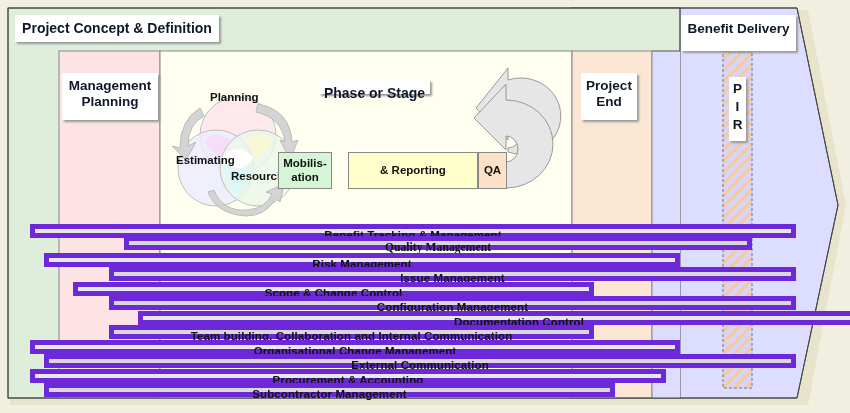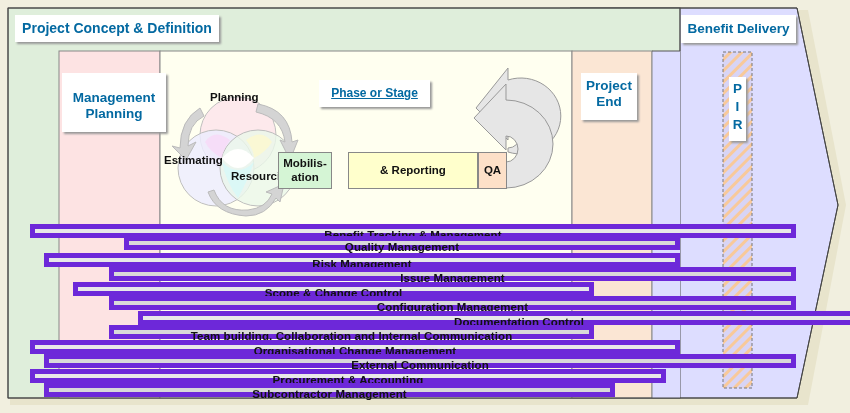--- a/index.html
+++ b/index.html
@@ -1,18 +1,18 @@
 <!DOCTYPE html>
 <html><head>
 <meta charset="utf-8">
 <style>
   html, body { margin:0; padding:0; }
   body { width:850px; height:413px; background:#f1efdf; position:relative; overflow:hidden; font-family:"Liberation Sans", sans-serif; }
   .abs { position:absolute; box-sizing:border-box; }
-  .label-box { position:absolute; background:#fff; font-weight:bold; color:#0369a1; text-align:center; box-shadow:2px 2px 2px #999; line-height:1.15; }
+  .label-box { position:absolute; background:#fff; font-weight:bold; color:#0f172a; text-align:center; box-shadow:2px 2px 2px #999; line-height:1.15; }
   .bar { position:absolute; height:14px; box-sizing:border-box; border:5px solid #6d28d9; font-size:11.5px; font-weight:bold; color:#111; line-height:12px; text-align:center; white-space:nowrap; letter-spacing:0.1px; }
   .bar.light { background:#e8e8e8; }
   .bar.dark { background:#d9d9d9; }
   .step { position:absolute; box-sizing:border-box; border:1px solid #888; font-size:11.5px; font-weight:bold; color:#111; text-align:center; display:flex; align-items:center; justify-content:center; line-height:1.15; }
   .venn-text { position:absolute; font-size:11.5px; font-weight:bold; color:#111; }
 </style>
 </head>
 <body>
 
 <svg class="abs" style="left:0;top:0" width="850" height="413">
@@ -59,62 +59,62 @@
     <path d="M258,104 Q290,110 292,142 L298,140 L290,160 L280,140 L285,142 Q282,118 256,112 Z"></path>
     <path d="M214,190 Q222,212 248,210 Q266,208 272,194 L266,192 L284,184 L280,202 L276,198 Q266,216 246,216 Q216,214 208,192 Z"></path>
   </g>
 
   <path d="M508,152 A40,38 0 1 0 508,80 L508,68 L476,108 L508,140 L508,124 A12,12 0 1 1 508,148 Z" fill="#e6e6e6" stroke="#999" stroke-width="1" transform="translate(0,0)"></path>
   <path d="M506,188 A47,44 0 0 0 506,100 L506,84 L474,118 L506,150 L506,136 A12,13 0 1 1 506,162 L506,188 Z" fill="#e6e6e6" stroke="#999"></path>
 </svg>
 
 <div class="label-box" style="left:15px;top:15px;width:204px;height:27px;font-size:14px;line-height:27px;">Project Concept &amp; Definition</div>
 
-<div class="label-box" style="left:681px;top:15px;width:115px;height:28px;font-size:13.5px;line-height:27px;">Benefit Delivery</div>
+<div class="label-box" style="left:681px;top:15px;width:115px;height:36px;font-size:13.5px;line-height:27px;">Benefit Delivery</div>
 
-<div class="label-box" style="left:62px;top:73px;width:104px;height:42px;font-size:13.5px;padding-top:17px;">
+<div class="label-box" style="left:62px;top:73px;width:96px;height:42px;font-size:13.5px;padding-top:5px;">
   <div>Management</div>
   <div>Planning</div>
 </div>
 
-<div class="label-box" style="left:319px;top:80px;width:111px;height:27px;font-size:12px;line-height:27px;text-decoration:underline;">Phase or Stage</div>
+<div class="label-box" style="left:319px;top:80px;width:111px;height:14px;font-size:14px;line-height:27px;">Phase or Stage</div>
 
 <div class="label-box" style="left:581px;top:73px;width:56px;height:42px;font-size:13.5px;padding-top:5px;">
   <div>Project</div>
   <div>End</div>
 </div>
 
 <div class="label-box" style="left:729px;top:77px;width:17px;height:61px;font-size:13.5px;padding-top:3px;line-height:18px;">
   <div>P</div>
   <div>I</div>
   <div>R</div>
 </div>
 
 <div class="venn-text" style="left:210px;top:91px;">Planning</div>
-<div class="venn-text" style="left:164px;top:154px;">Estimating</div>
+<div class="venn-text" style="left:176px;top:154px;">Estimating</div>
 <div class="venn-text" style="left:231px;top:170px;">Resourcing</div>
 
 <div class="step" style="left:278px;top:152px;width:54px;height:37px;background:#d5f5d5;">
   <div>
     <div>Mobilis-</div>
     <div>ation</div>
   </div>
 </div>
 <div class="step" style="left:348px;top:152px;width:130px;height:37px;background:#ffffcc;">
   <div>
     <div>&amp; Reporting</div>
   </div>
 </div>
 <div class="step" style="left:478px;top:152px;width:29px;height:37px;background:#fde0c8;">
   <div>QA</div>
 </div>
 
 <div id="bars">
   <div class="bar light" style="left:30px;top:224px;width:766px;">Benefit Tracking &amp; Management</div>
-  <div class="bar dark" style="left:124px;top:236px;width:556px;">Quality Management</div>
+  <div class="bar dark" style="left:124px;top:236px;width:628px;font-family:Liberation Serif, serif;">Quality Management</div>
   <div class="bar light" style="left:44px;top:253px;width:636px;">Risk Management</div>
   <div class="bar dark" style="left:109px;top:267px;width:687px;">Issue Management</div>
   <div class="bar light" style="left:73px;top:282px;width:521px;">Scope &amp; Change Control</div>
   <div class="bar dark" style="left:109px;top:296px;width:687px;">Configuration Management</div>
   <div class="bar light" style="left:138px;top:311px;width:762px;">Documentation Control</div>
   <div class="bar dark" style="left:109px;top:325px;width:485px;">Team building, Collaboration and Internal Communication</div>
   <div class="bar light" style="left:30px;top:340px;width:650px;">Organisational Change Management</div>
   <div class="bar dark" style="left:44px;top:354px;width:752px;">External Communication</div>
   <div class="bar light" style="left:30px;top:369px;width:636px;">Procurement &amp; Accounting</div>
   <div class="bar dark" style="left:44px;top:383px;width:571px;">Subcontractor Management</div>

